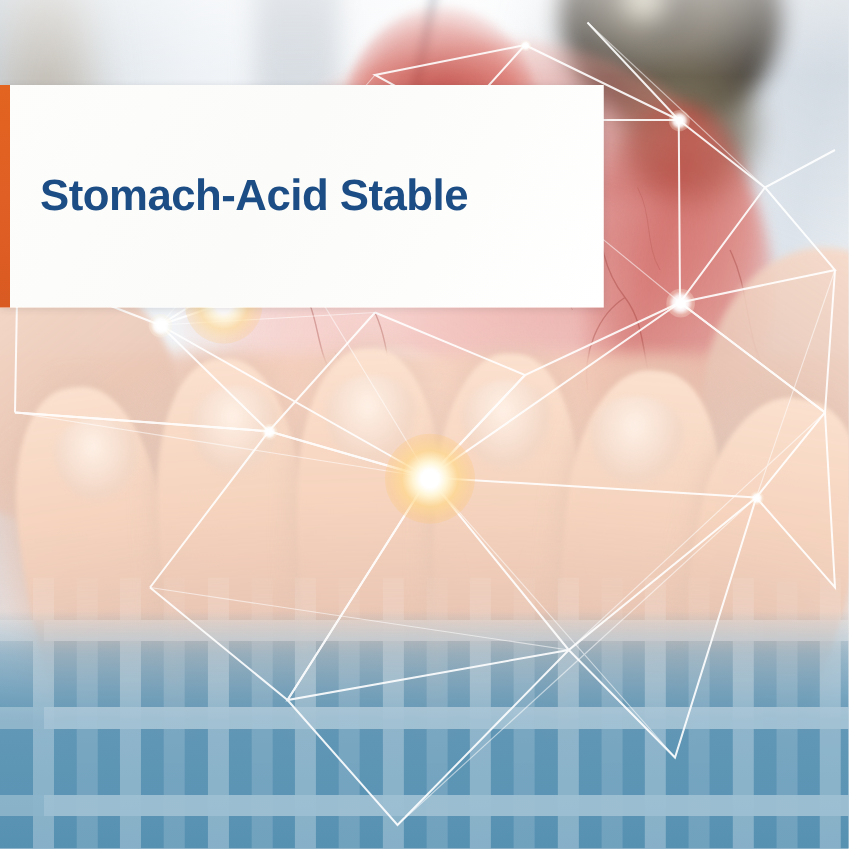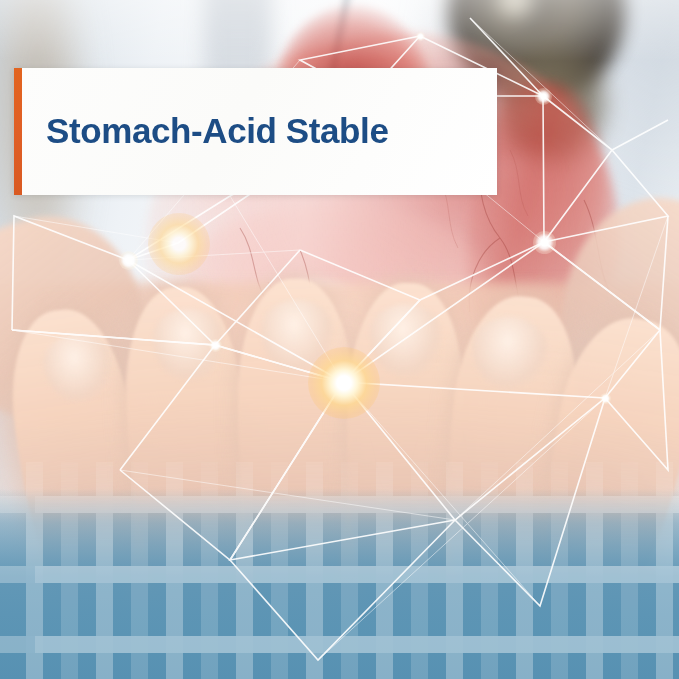--- a/index.html
+++ b/index.html
@@ -191,21 +191,21 @@
   .glow{
     position:absolute;border-radius:50%;
     background:radial-gradient(circle,#ffffff 0 22%,rgba(255,255,255,.85) 38%,rgba(255,246,228,.35) 58%,rgba(255,236,200,0) 100%);
   }
   .glow.warm{
     background:radial-gradient(circle,#ffffff 0 14%,#fff6d8 26%,rgba(255,216,140,.72) 44%,rgba(255,198,110,.30) 64%,rgba(255,190,100,0) 100%);
   }
 
   
   .text-card{
-    position:absolute;left:14px;top:68px;width:483px;height:127px;
+    position:absolute;left:0;top:68px;width:483px;height:178px;
     background:linear-gradient(120deg,#fdfdfc 0%,#fbfbf9 45%,#ffffff 100%);
     box-shadow:0 1px 6px rgba(40,50,60,.14);
   }
   .accent-bar{
     position:absolute;left:0;top:0;width:8px;height:100%;
     background:linear-gradient(180deg,#e2641f 0%,#e05f25 50%,#d95a22 100%);
   }
   .card-inner{
     position:absolute;left:32px;top:0;right:18px;height:100%;
     display:flex;flex-direction:column;justify-content:center;

